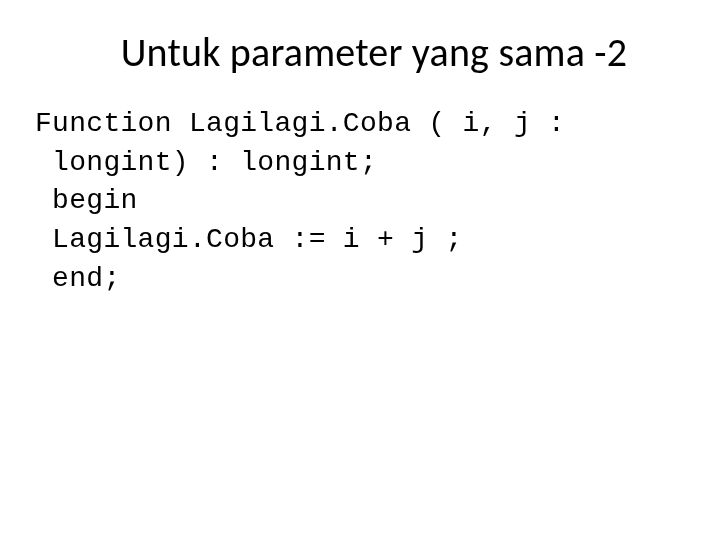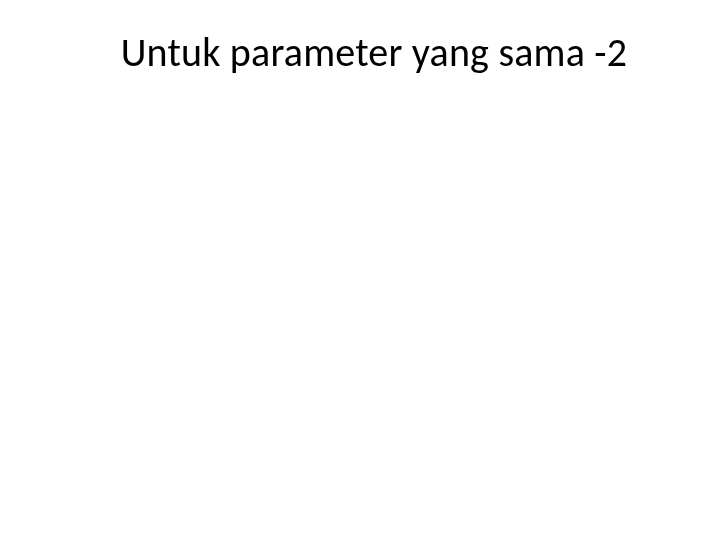--- a/index.html
+++ b/index.html
@@ -33,13 +33,18 @@
     white-space: pre-wrap;
     margin-left: -25px;
     letter-spacing: 0.3px;
   }
 </style>
 </head>
 <body>
 
 <div class="slide">
   <h1 class="title">Untuk parameter yang sama -2</h1>
+  <div class="code-block"><span>Function Lagilagi.Coba ( i, j :</span>
+<span> longint) : longint;</span>
+<span> begin</span>
+<span> Lagilagi.Coba := i + j ;</span>
+<span> end;</span></div>
 </div>
 
 </body></html>

